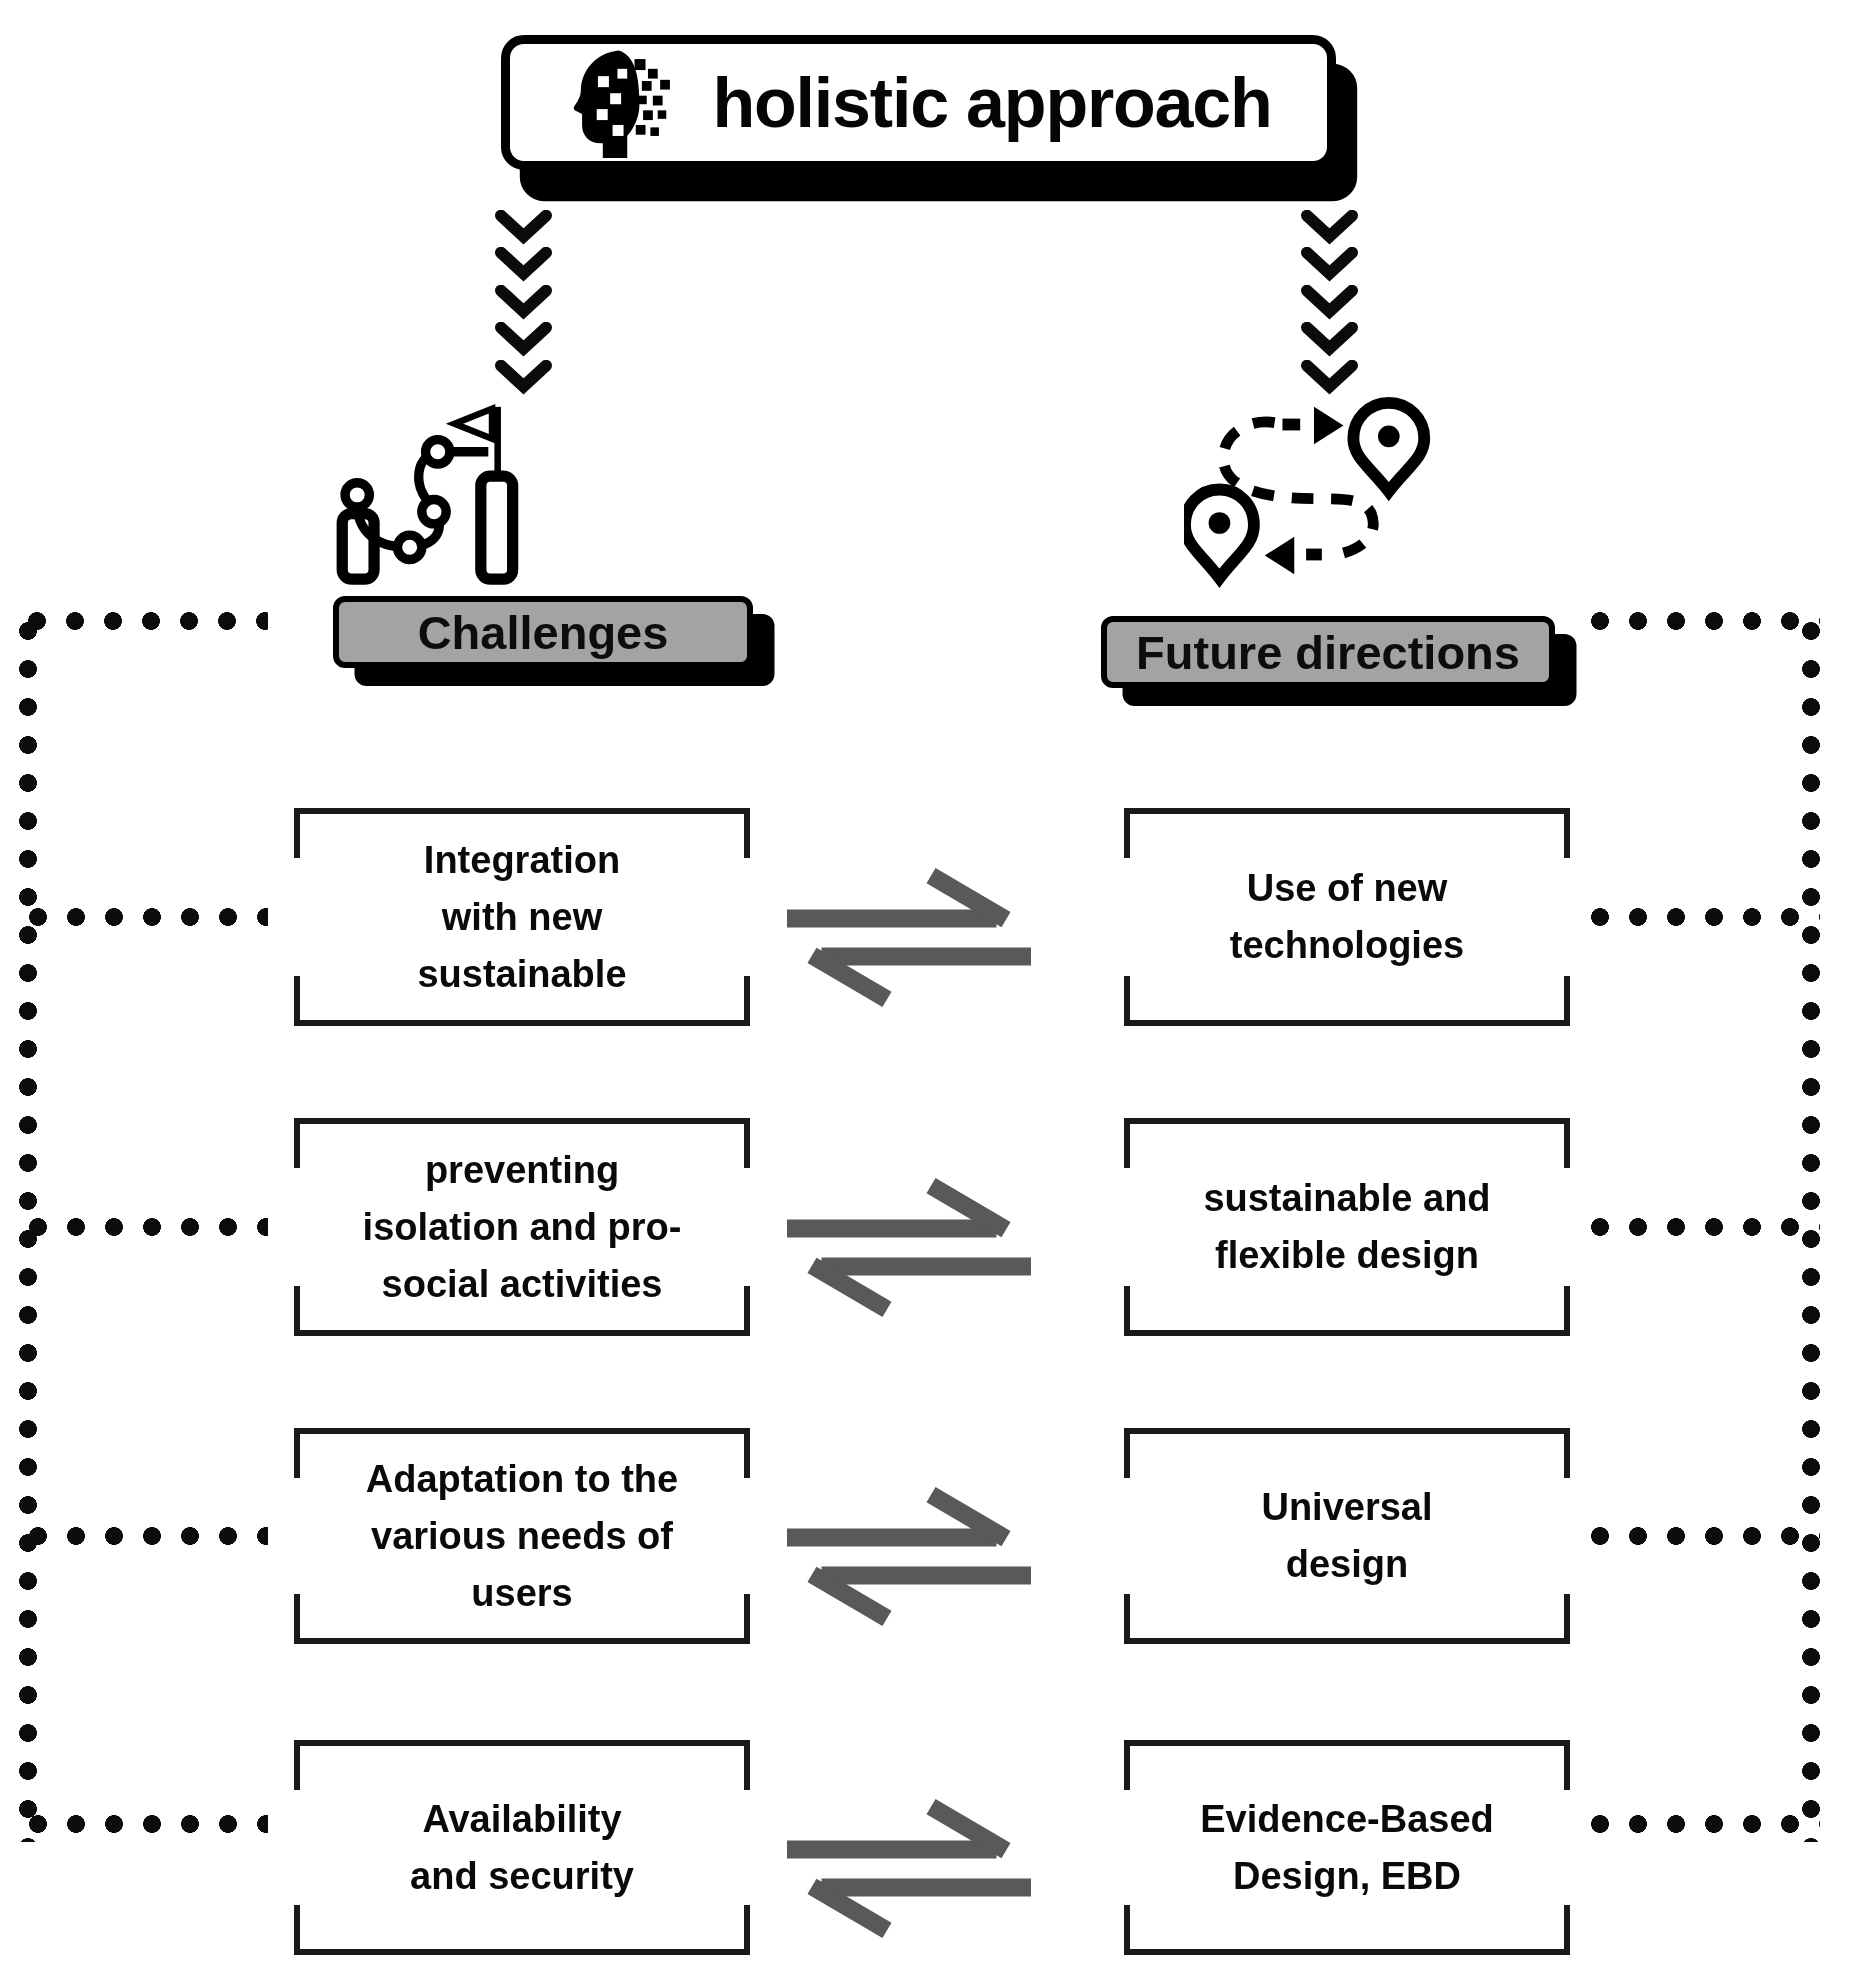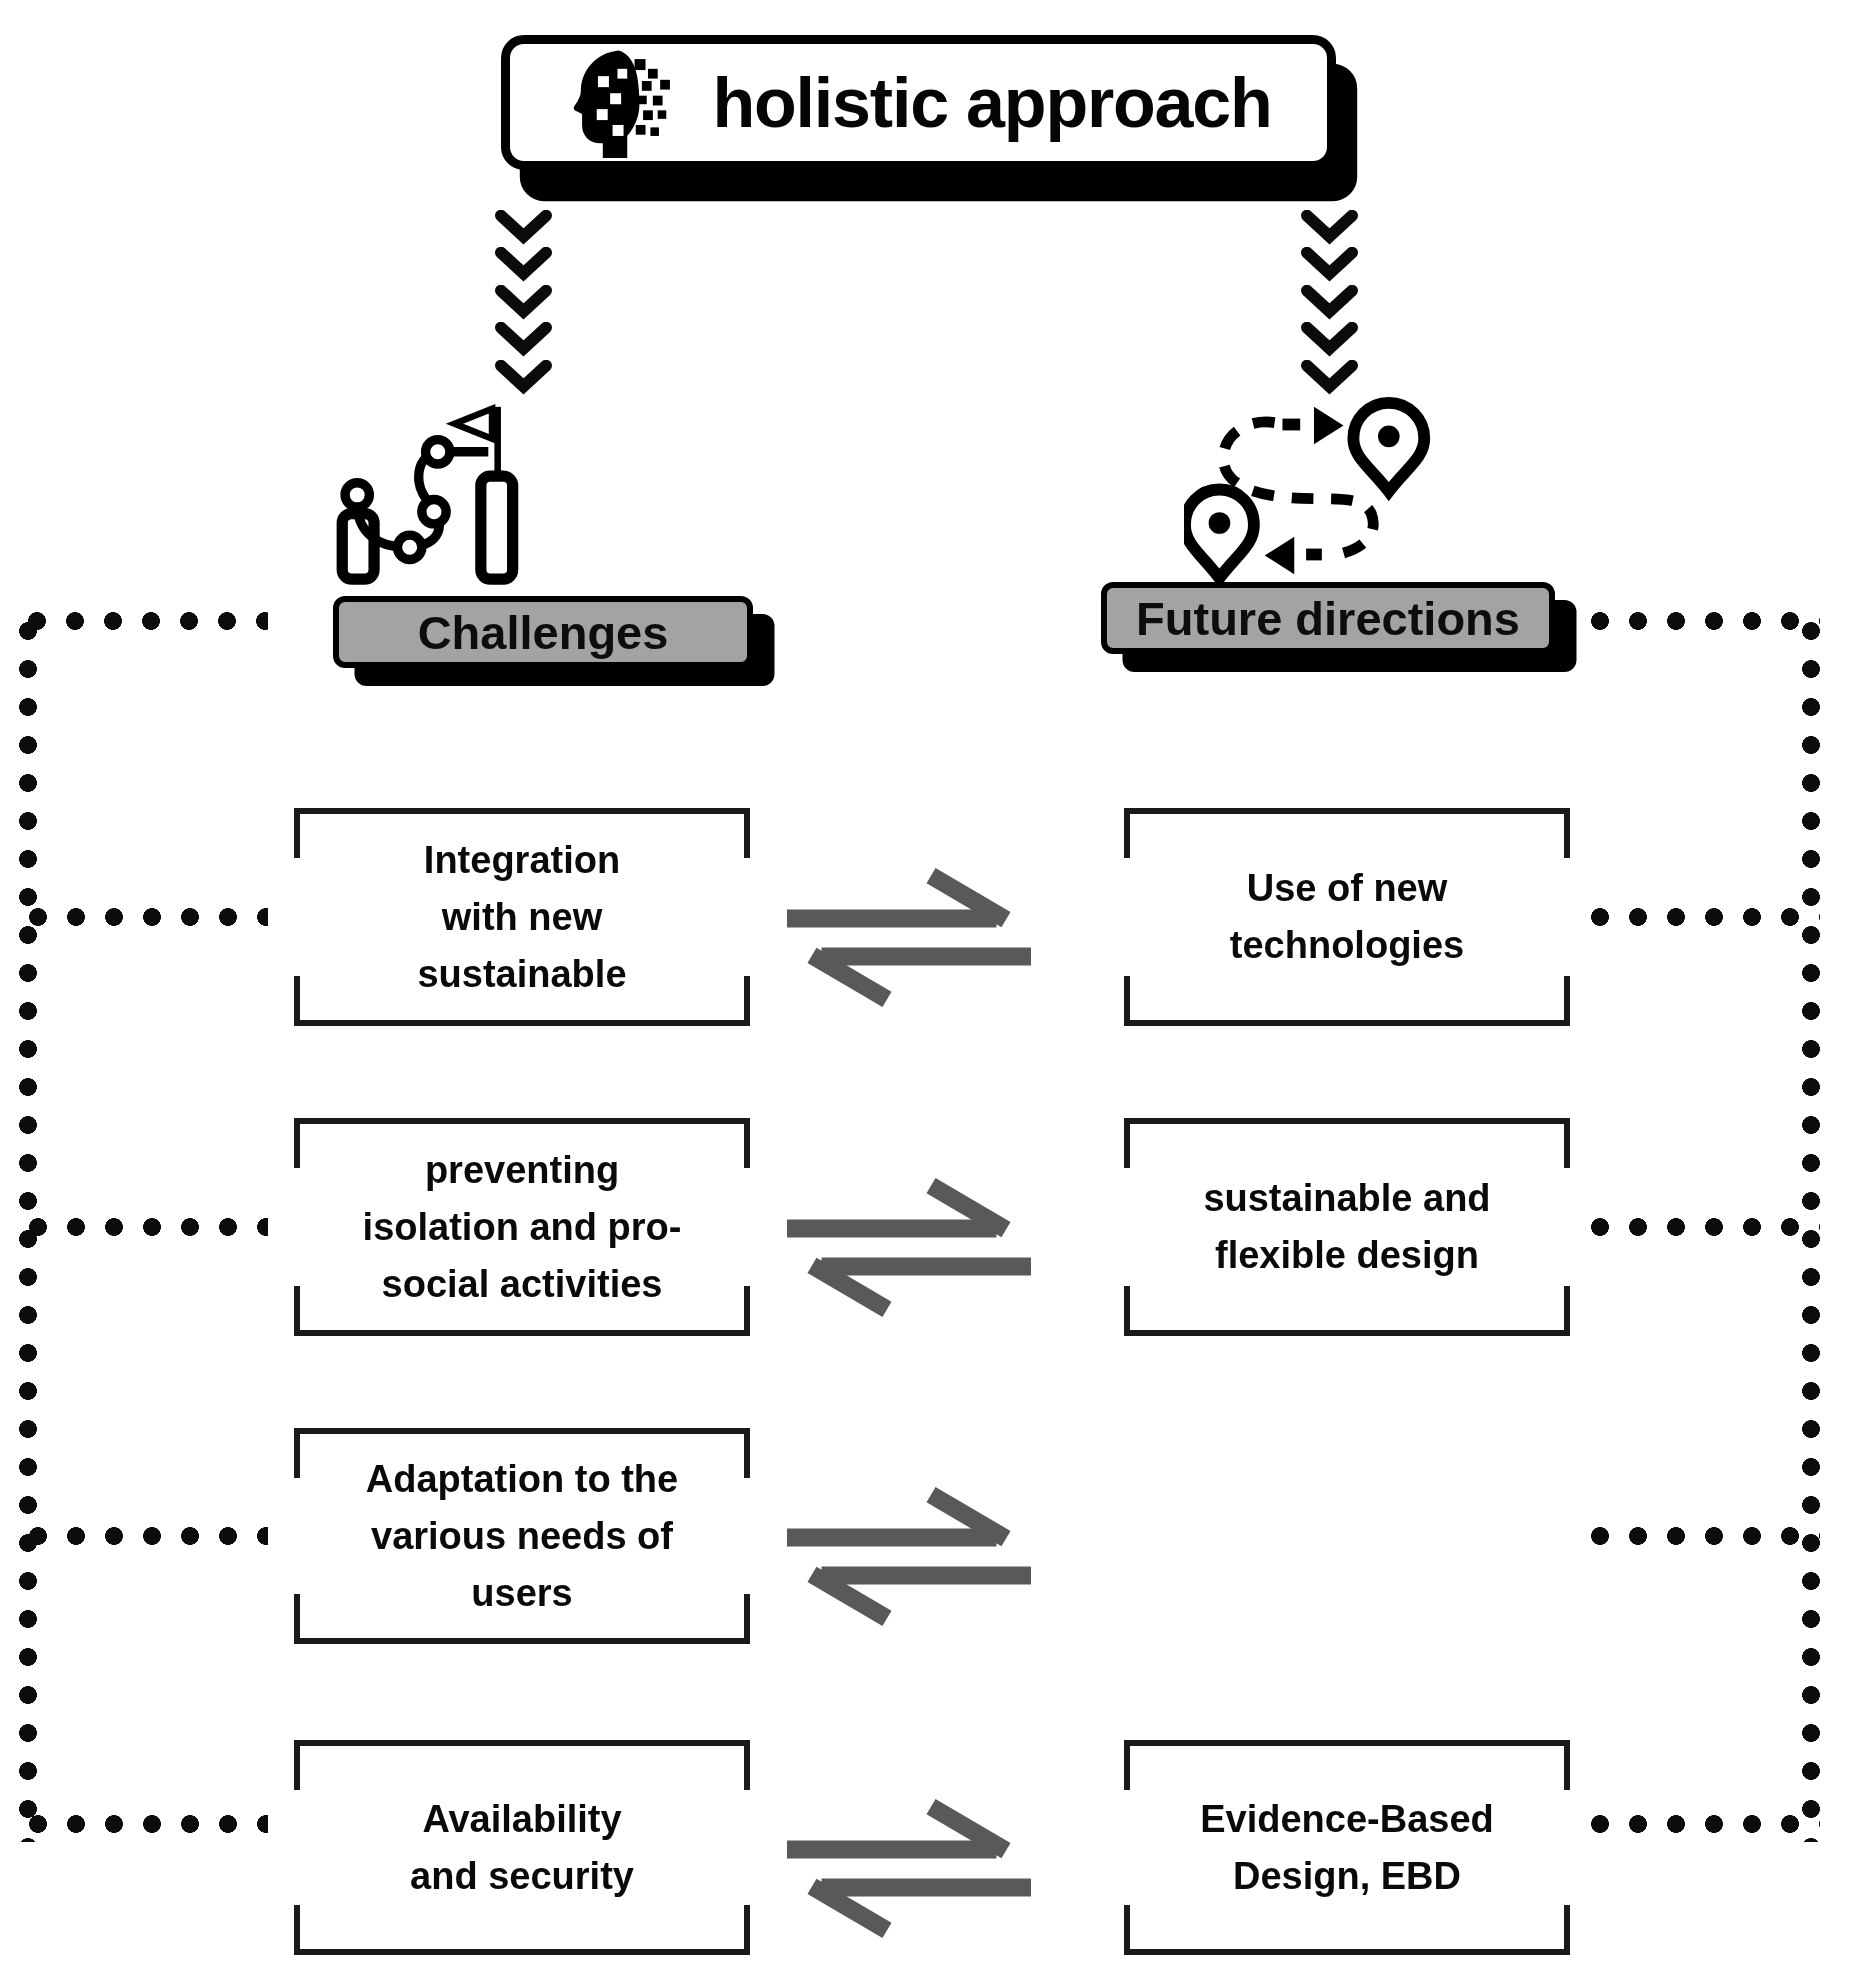--- a/index.html
+++ b/index.html
@@ -141,21 +141,21 @@
     <circle cx="18" cy="67" r="5.5" fill="#000"></circle>
     <line x1="50" y1="17" x2="64" y2="17" stroke="#000" stroke-width="6" stroke-dasharray="9 8"></line>
     <path d="M66 8 L66 27 L81 17.5 Z" fill="#000"></path>
     <line x1="70" y1="83" x2="60" y2="83" stroke="#000" stroke-width="6" stroke-dasharray="8 8"></line>
     <path d="M56 74 L56 93 L41 83.5 Z" fill="#000"></path>
   </svg>
 
   <div class="label-chip" style="left:333px;top:596px;width:408px;">
     <span>Challenges</span>
   </div>
-  <div class="label-chip" style="left:1101px;top:582px;width:442px;justify-content:center;">
+  <div class="label-chip" style="left:1101px;top:616px;width:442px;justify-content:center;">
     <span>Future directions</span>
   </div>
 
   <div class="bracket-box" style="left:294px;top:808px;width:456px;height:218px;">
     <div class="btop"></div>
     <div class="bbot"></div>
     <div class="box-text">Integration
 with new
 sustainable</div>
   </div>
@@ -204,20 +204,26 @@
 users</div>
   </div>
   <svg class="xarrows" style="top:1485px;" viewBox="0 0 410 240">
     <g stroke="#595959" stroke-width="30">
       <line x1="0" y1="88" x2="352" y2="88"></line>
       <line x1="242" y1="16" x2="368" y2="90"></line>
       <line x1="58" y1="152" x2="410" y2="152"></line>
       <line x1="42" y1="150" x2="168" y2="224"></line>
     </g>
   </svg>
+  <div class="bracket-box" style="left:1124px;top:1428px;width:446px;height:216px;">
+    <div class="btop"></div>
+    <div class="bbot"></div>
+    <div class="box-text">Universal
+design</div>
+  </div>
 
   <div class="bracket-box" style="left:294px;top:1740px;width:456px;height:215px;">
     <div class="btop"></div>
     <div class="bbot"></div>
     <div class="box-text">Availability
 and security</div>
   </div>
   <svg class="xarrows" style="top:1797px;" viewBox="0 0 410 240">
     <g stroke="#595959" stroke-width="30">
       <line x1="0" y1="88" x2="352" y2="88"></line>

